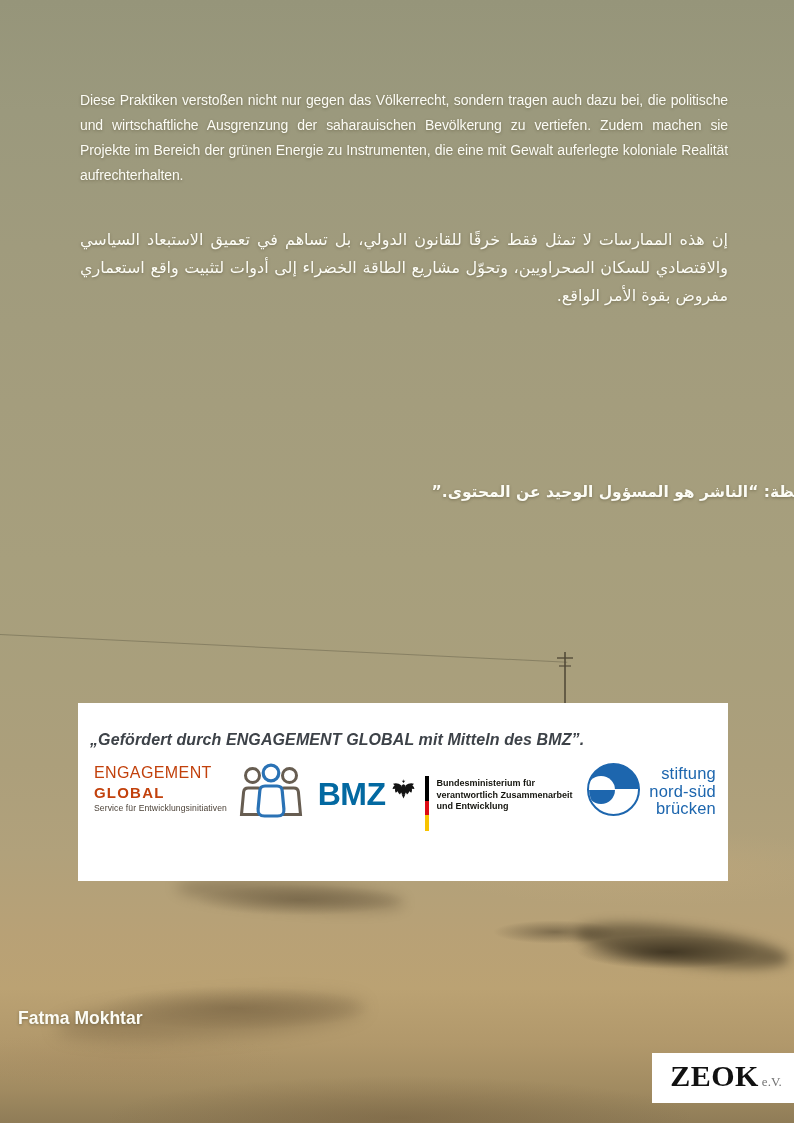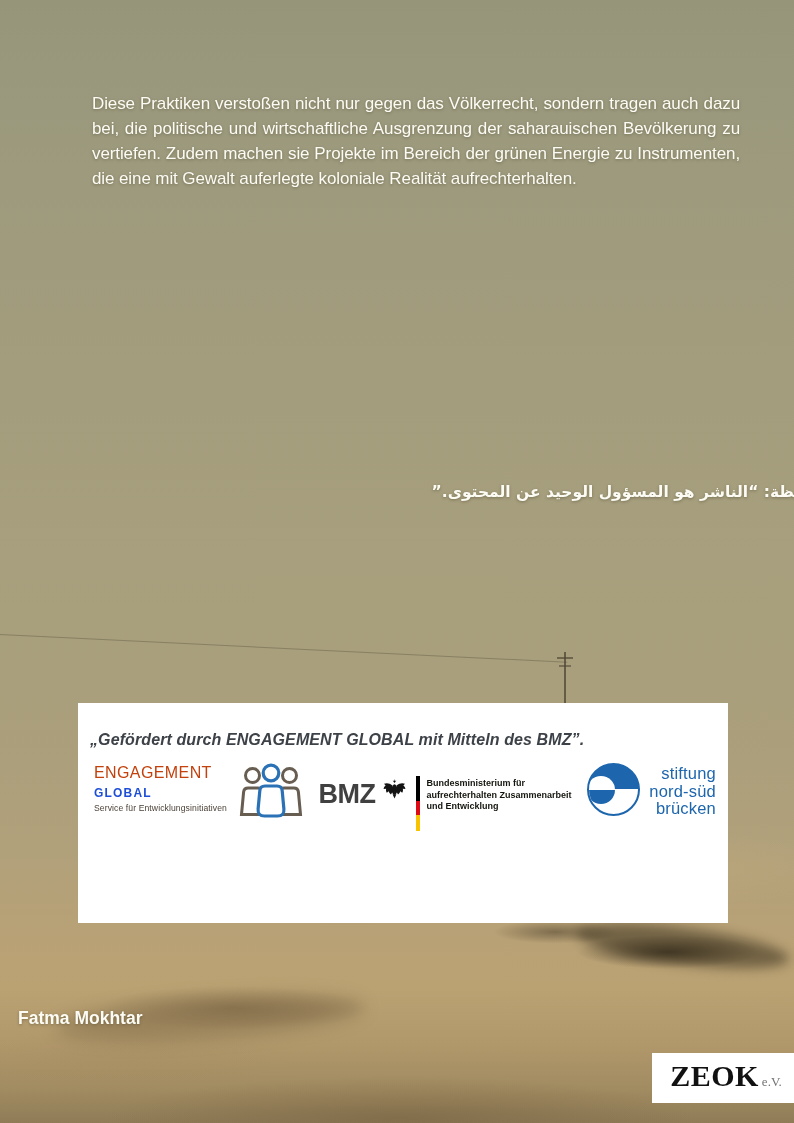--- a/index.html
+++ b/index.html
@@ -12,22 +12,22 @@
       radial-gradient(ellipse 160px 24px at 300px 900px, rgba(72,60,40,.32), rgba(72,60,40,0) 65%),
       radial-gradient(ellipse 210px 34px at 235px 1008px, rgba(86,68,44,.30), rgba(86,68,44,0) 65%),
       radial-gradient(ellipse 270px 48px at 115px 1062px, rgba(168,140,98,.38), rgba(168,140,98,0) 65%),
       radial-gradient(ellipse 420px 60px at 400px 1118px, rgba(108,86,56,.40), rgba(108,86,56,0) 70%),
       radial-gradient(ellipse 320px 55px at 650px 868px, rgba(196,170,124,.45), rgba(196,170,124,0) 70%),
       linear-gradient(180deg,#96957a 0%,#9b997d 10%,#a09b7d 22%,#a49d7d 36%,#a79f7d 50%,
         #a99f7c 60%,#ac9f7b 68%,#b1a17b 76%,#b8a176 83%,#bba273 88%,#b1986b 93%,#a18b61 97%,#8f7c57 100%);
   }
   .whitetext { color:#fcfcf5; text-shadow:0 1px 3px rgba(70,65,40,.45); }
   .para-de {
-    position:absolute; left:92px; top:74px; width:648px;
-    font-size:17px; line-height:25px; text-align:justify; letter-spacing:-.1px;
+    position:absolute; left:80px; top:74px; width:648px;
+    font-size:14px; line-height:25px; text-align:justify; letter-spacing:-.1px;
   }
   .para-ar {
     position:absolute; left:80px; top:210px; width:648px; direction:rtl;
     font-family:"DejaVu Sans", sans-serif;
     font-size:16px; line-height:28px; text-align:justify;
   }
   .notice-de { position:absolute; left:0; top:446px; width:100%; text-align:center;
     font-size:15.5px; font-weight:bold; }
   .notice-ar { position:absolute; left:13px; top:483px; width:100%; text-align:right; direction:rtl;
     font-family:"DejaVu Sans", sans-serif; font-size:15.5px; font-weight:bold;margin-left:20px; }
@@ -42,33 +42,33 @@
   .pole-arm2 { position:absolute; left:559px; top:665px; width:12px; height:1.6px;
     background:rgba(78,70,52,.55); }
   .streak-a { position:absolute; left:575px; top:928px; width:215px; height:36px; background:#2c2414;
     opacity:.5; border-radius:50%; filter:blur(6px); transform:rotate(7deg); }
   .streak-b { position:absolute; left:175px; top:882px; width:230px; height:26px; background:#4a3b26;
     opacity:.32; border-radius:50%; filter:blur(7px); transform:rotate(4deg); }
   .streak-c { position:absolute; left:55px; top:998px; width:310px; height:40px; background:#54422a;
     opacity:.28; border-radius:50%; filter:blur(9px); transform:rotate(-4deg); }
 
   
-  .banner { position:absolute; left:78px; top:703px; width:650px; height:220px; background:#ffffff; }
+  .banner { position:absolute; left:78px; top:703px; width:650px; height:178px; background:#ffffff; }
   .caption { position:absolute; left:12px; top:28px; font-size:16px; font-weight:bold;
     font-style:italic; color:#3d4248; letter-spacing:.1px; white-space:nowrap; }
   .logos { position:absolute; left:16px; right:12px; top:60px; display:flex;
     justify-content:space-between; align-items:flex-start; }
 
   .eg-block { display:flex; gap:12px; align-items:flex-start; }
   .eg-line1 { font-size:16px; font-weight:normal; color:#c2410c; letter-spacing:.4px; line-height:20px; }
-  .eg-line2 { font-size:12px; font-weight:bold; color:#1d4ed8; letter-spacing:1.2px; line-height:20px; }
+  .eg-line2 { font-size:15px; font-weight:bold; color:#c2410c; letter-spacing:1.2px; line-height:20px; }
   .eg-tagline { font-size:8.6px; color:#4c4238; letter-spacing:.1px; }
 
   .bmz-block { display:flex; gap:7px; align-items:flex-start; margin-top:13px; }
-  .bmz-abbr { font-size:27px; font-weight:600; color:#404040; line-height:36px; letter-spacing:-.5px; }
+  .bmz-abbr { font-size:32px; font-weight:600; color:#0369a1; line-height:36px; letter-spacing:-.5px; }
   .bmz-eagle { margin-top:2px; }
   .bmz-stripe { width:4px; height:55px; margin-left:3px;
     background:linear-gradient(180deg,#000 0 45%,#dd0b15 45% 70%,#f8c300 70% 100%); }
   .bmz-text { font-size:9px; font-weight:bold; color:#15150f; line-height:11.5px; margin-top:2px; }
 
   .snb-block { display:flex; gap:9px; align-items:flex-start; }
   .snb-circle { position:relative; width:53px; height:53px; border-radius:50%;
     border:2.5px solid #1d66ae; box-sizing:border-box;
     background:linear-gradient(180deg,#1d66ae 0 50%,#ffffff 50% 100%); overflow:hidden; }
   .snb-circle-inner { position:absolute; left:-2px; top:50%; transform:translateY(-50%);
@@ -91,20 +91,21 @@
   <div class="wire"></div>
   <div class="pole"></div>
   <div class="pole-arm1"></div>
   <div class="pole-arm2"></div>
   <div class="streak-a"></div>
   <div class="streak-b"></div>
   <div class="streak-c"></div>
 
   <p class="para-de whitetext">Diese Praktiken verstoßen nicht nur gegen das Völkerrecht, sondern tragen auch dazu bei, die politische und wirtschaftliche Ausgrenzung der saharauischen Bevölkerung zu vertiefen. Zudem machen sie Projekte im Bereich der grünen Energie zu Instrumenten, die eine mit Gewalt auferlegte koloniale Realität aufrechterhalten.</p>
 
+  <p class="para-ar whitetext" dir="rtl" lang="ar">إن هذه الممارسات لا تمثل فقط خرقًا للقانون الدولي، بل تساهم في تعميق الاستبعاد السياسي والاقتصادي للسكان الصحراويين، وتحوّل مشاريع الطاقة الخضراء إلى أدوات لتثبيت واقع استعماري مفروض بقوة الأمر الواقع.</p>
 
 
   <div class="notice-ar whitetext" dir="rtl" lang="ar">ملاحظة: “الناشر هو المسؤول الوحيد عن المحتوى.”</div>
 
   <div class="banner">
     <div class="caption">„Gefördert durch ENGAGEMENT GLOBAL mit Mitteln des BMZ”.</div>
 
     <div class="logos">
 
       <div class="eg-block">
@@ -136,21 +137,21 @@
             <ellipse cx="11.5" cy="11.5" rx="2.7" ry="5.2"></ellipse>
             <path d="M11.5 5 L9.7 2.4 L11.1 3 L11.5 1 L11.9 3 L13.3 2.4 Z"></path>
             <path id="bmz-wing" d="M9.4 7.5 C6.6 5.2 3.8 4.8 1 5.8 L2.6 7.5 C1.4 8.4 0.8 9.6 0.6 11.1 L3.2 10.7 C2.8 12.1 3 13.5 3.8 14.7 L5.8 13.3 C6 14.7 6.8 15.8 8 16.5 L9.2 14.3 C9.8 15.1 10.6 15.5 11 15.5 L11 13 C9.9 11.5 9.4 9.6 9.4 7.5 Z"></path>
             <use href="#bmz-wing" transform="translate(23,0) scale(-1,1)"></use>
             <path d="M9.6 16.2 L11.5 20.5 L13.4 16.2 Z"></path>
           </svg>
         </span>
         <div class="bmz-stripe"></div>
         <div class="bmz-text">
           <div>Bundesministerium für</div>
-          <div>aufrechterhalten Zusammenarbeit</div>
+          <div>verantwortlich Zusammenarbeit</div>
           <div>und Entwicklung</div>
         </div>
       </div>
 
       <div class="snb-block">
         <div class="snb-circle">
           <div class="snb-circle-inner"></div>
         </div>
         <div class="snb-text">
           <div>stiftung</div>

